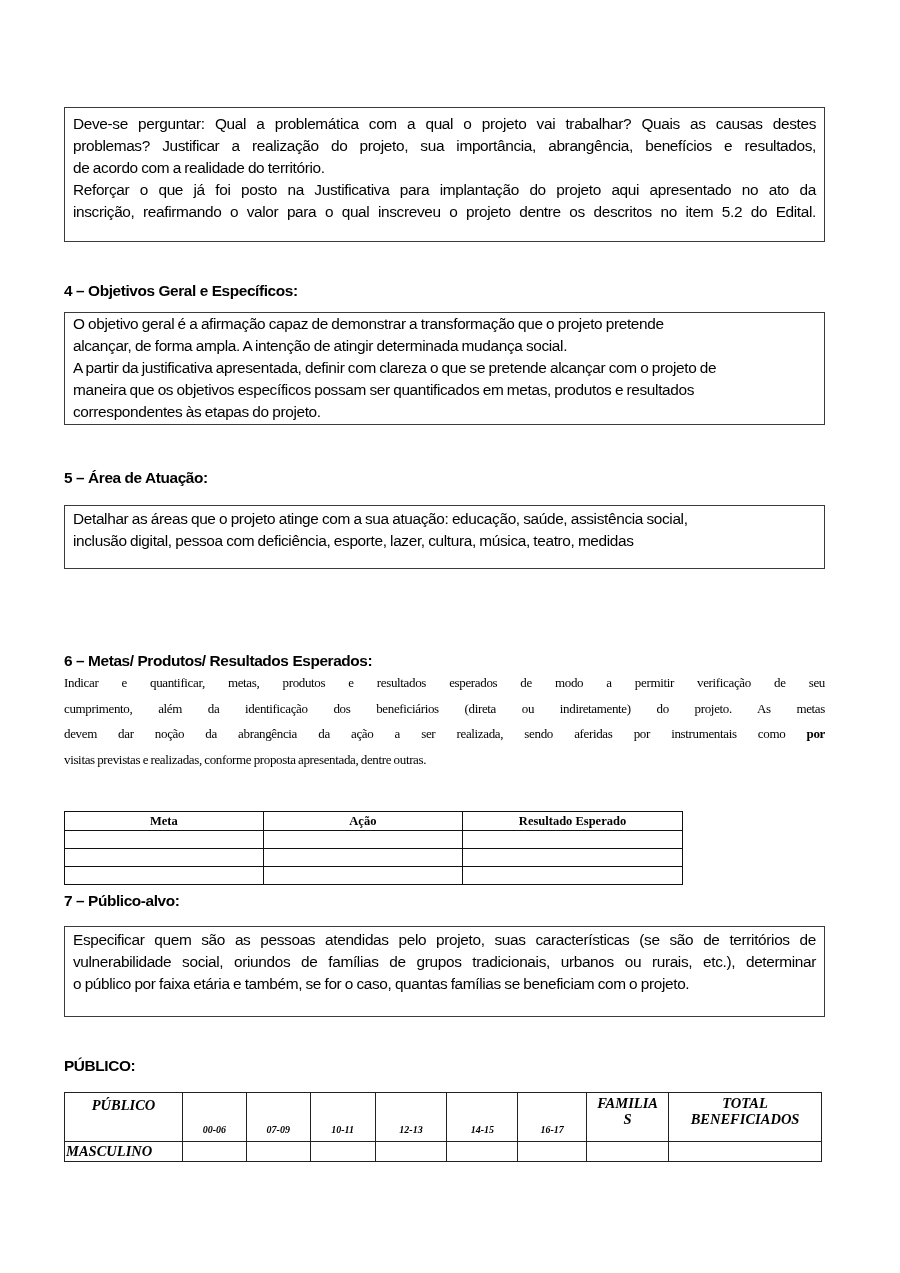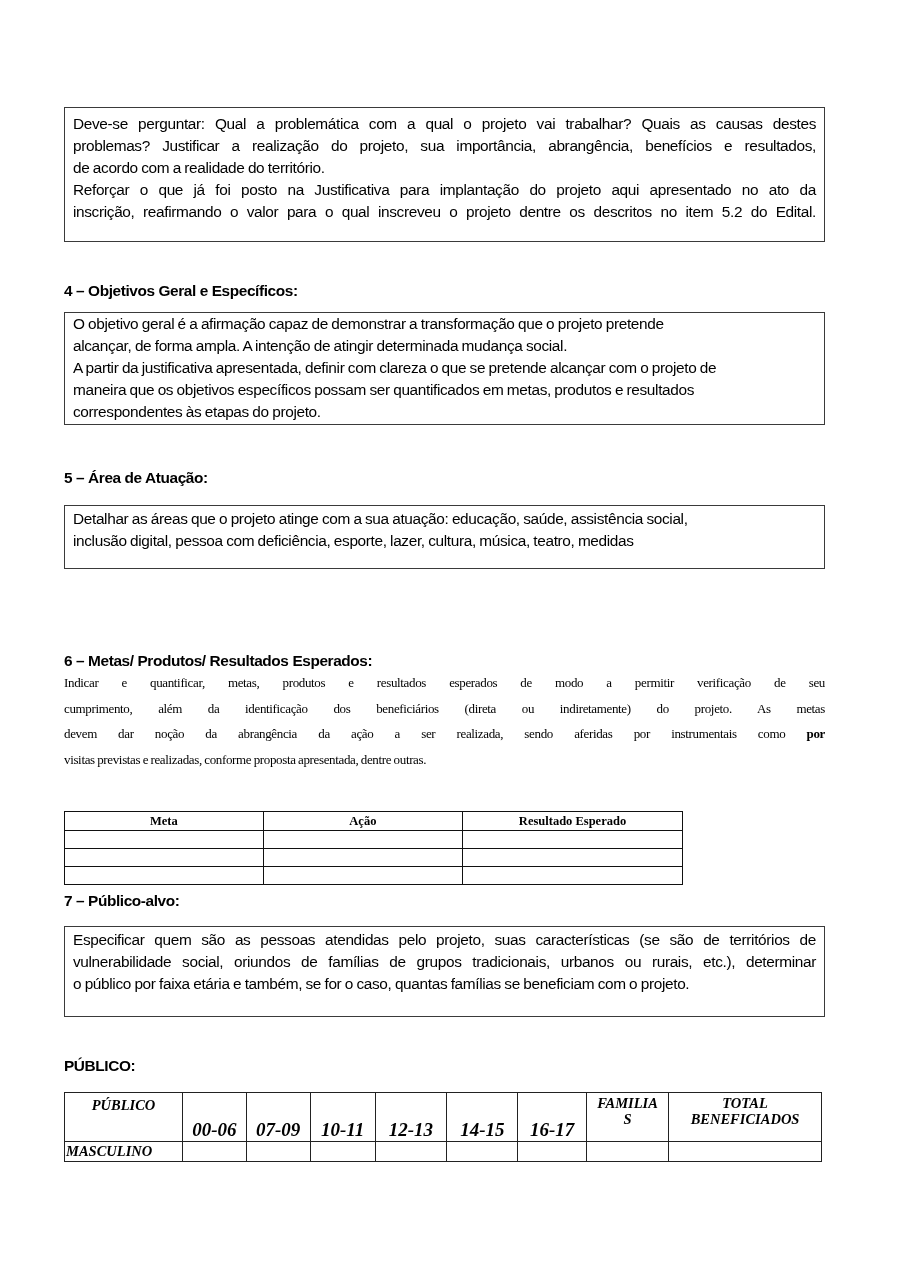--- a/index.html
+++ b/index.html
@@ -36,21 +36,21 @@
     border: 1.5px solid #111; height: 17px; padding: 0;
     font-family: "Liberation Serif", "DejaVu Serif", serif;
     font-size: 12.5px; font-weight: bold; text-align: center; line-height: 15px;
   }
   .metas th { height: 18px; }
 
   .pub { left: 64px; top: 1092px; width: 758px; font-style: italic; }
   .pub th, .pub td {
     border: 1.5px solid #222; padding: 0;
     font-family: "Liberation Serif", "DejaVu Serif", serif;
-    font-weight: bold; font-size: 19px;
+    font-weight: bold; font-size: 10px;
   }
   .pub th { height: 43px; vertical-align: bottom; text-align: center; padding-bottom: 4px; line-height: 15px; }
   .pub th.top { vertical-align: top; padding-top: 5px; padding-bottom: 0; font-size: 14.5px; }
   .pub th.mid { vertical-align: top; padding-top: 2px; padding-bottom: 0; font-size: 14.5px; line-height: 16px; margin-top: 8px; }
   .pub td { height: 19px; text-align: left; font-size: 14.5px; padding-left: 1px; }
 </style>
 </head>
 <body>
 
 <div class="box" style="top:107px; height:135px; padding-top:5px;">

